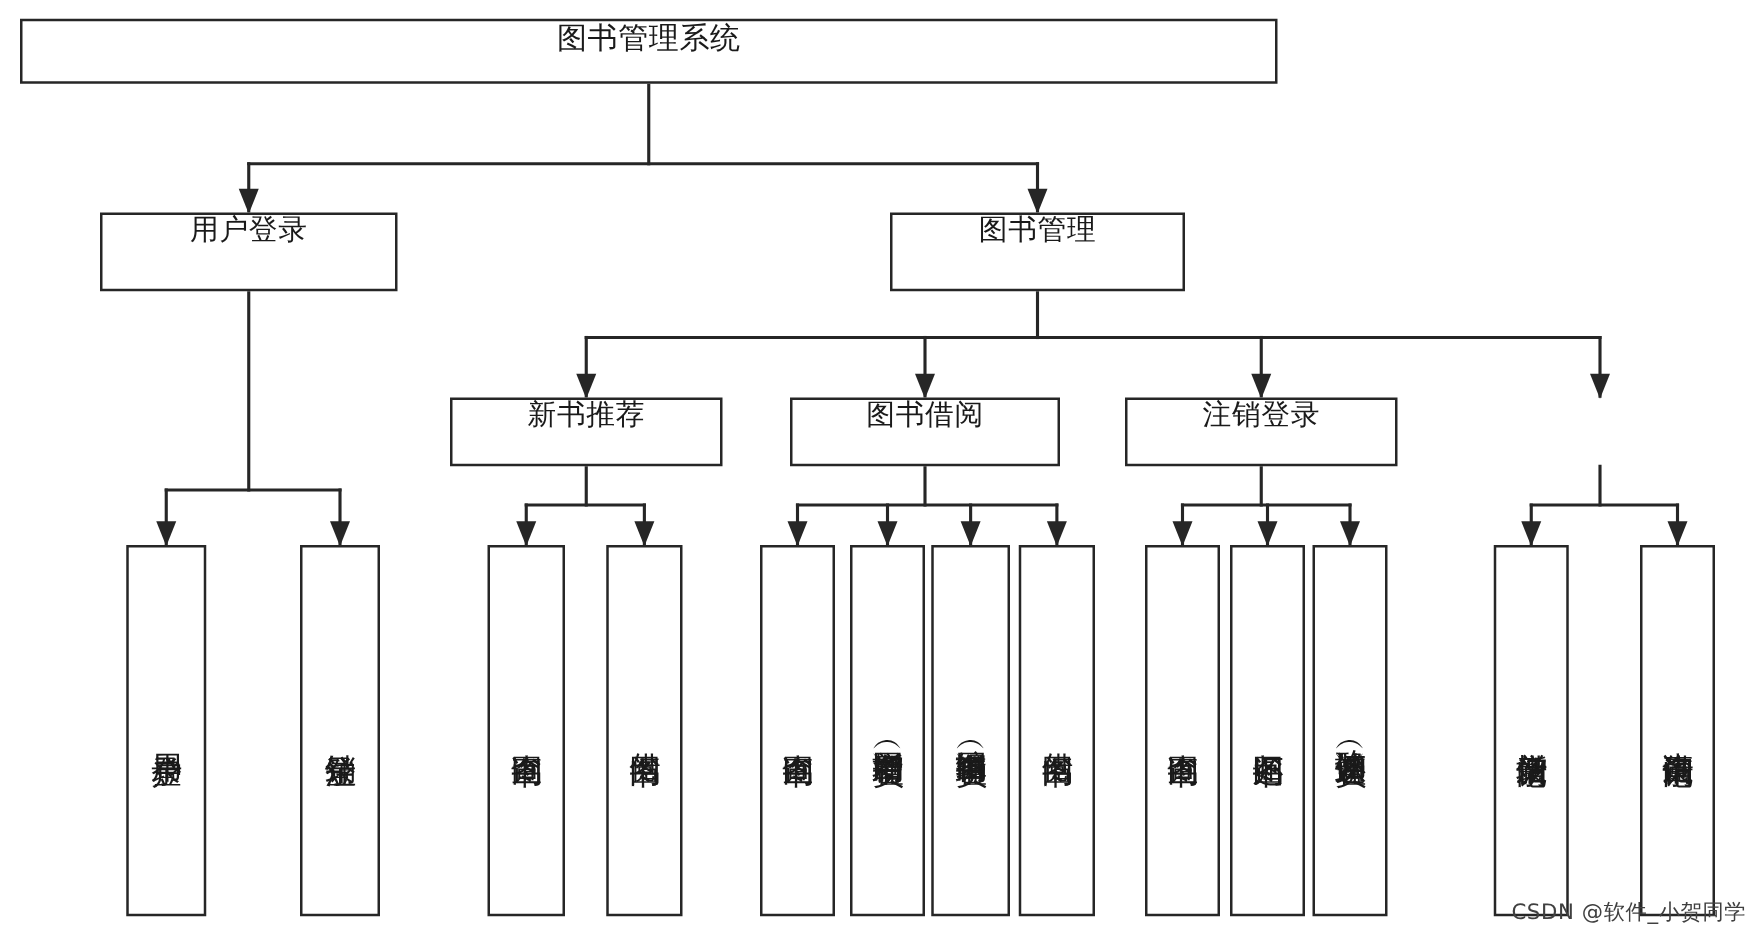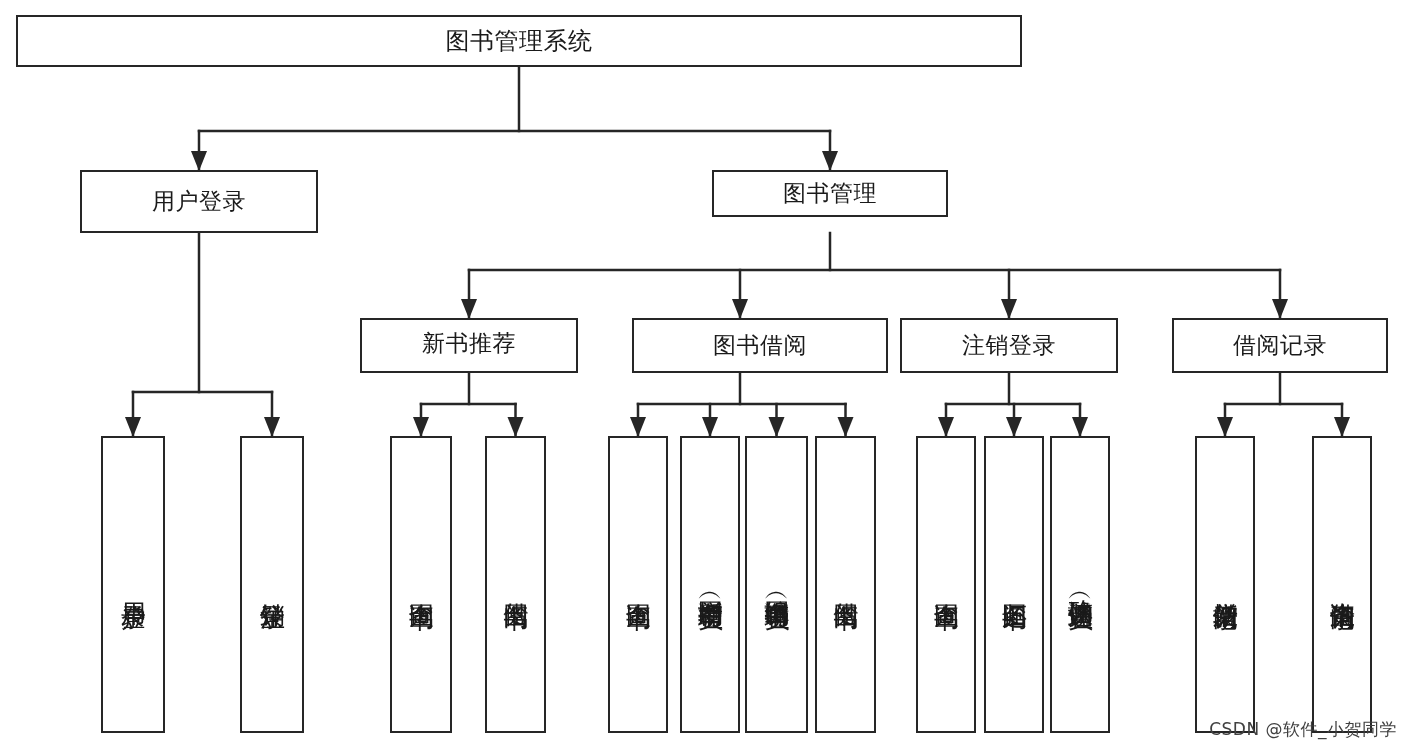--- a/index.html
+++ b/index.html
@@ -25,21 +25,21 @@
     width: 1405px;
     height: 747px;
     pointer-events: none;
   }
   .node {
     position: absolute;
     box-sizing: border-box;
     background: #ffffff;
     border: 2px solid #262626;
     display: flex;
-    align-items: center;
+    align-items: flex-start;
     justify-content: center;
     color: #1a1a1a;
     z-index: 2;
   }
   .node.horiz .node-label {
     font-size: 23px;
     line-height: 1.1;
     letter-spacing: 0.5px;
     white-space: nowrap;
   }
@@ -132,36 +132,33 @@
       <path d="M 1334 417 L 1350 417 L 1342 437 Z" fill="#262626"></path>
     </svg>
 
   <div class="node horiz" id="root-node" style="left:16px;top:15px;width:1006px;height:52px;">
     <span class="node-label">图书管理系统</span>
   </div>
 
   <div class="node horiz" style="left:80px;top:170px;width:238px;height:63px;">
     <span class="node-label">用户登录</span>
   </div>
-  <div class="node horiz" style="left:712px;top:170px;width:236px;height:47px;">
+  <div class="node horiz" style="left:712px;top:170px;width:236px;height:63px;">
     <span class="node-label">图书管理</span>
   </div>
 
-  <div class="node horiz" style="left:360px;top:318px;width:218px;height:55px;font-family:Liberation Mono, monospace;">
+  <div class="node horiz" style="left:360px;top:318px;width:218px;height:55px;">
     <span class="node-label">新书推荐</span>
   </div>
-  <div class="node horiz" style="left:632px;top:318px;width:256px;height:55px;">
+  <div class="node horiz" style="left:632px;top:318px;width:216px;height:55px;">
     <span class="node-label">图书借阅</span>
   </div>
   <div class="node horiz" style="left:900px;top:318px;width:218px;height:55px;">
     <span class="node-label">注销登录</span>
   </div>
-  <div class="node horiz" style="left:1172px;top:318px;width:216px;height:55px;">
-    <span class="node-label">借阅记录</span>
-  </div>
 
   <div class="node vert" style="left:101px;top:436px;width:64px;height:297px;">
     <span class="node-label">用户登录</span>
   </div>
   <div class="node vert" style="left:240px;top:436px;width:64px;height:297px;">
     <span class="node-label">注销登录</span>
   </div>
 
   <div class="node vert" style="left:390px;top:436px;width:62px;height:297px;">
     <span class="node-label">查询图书</span>

